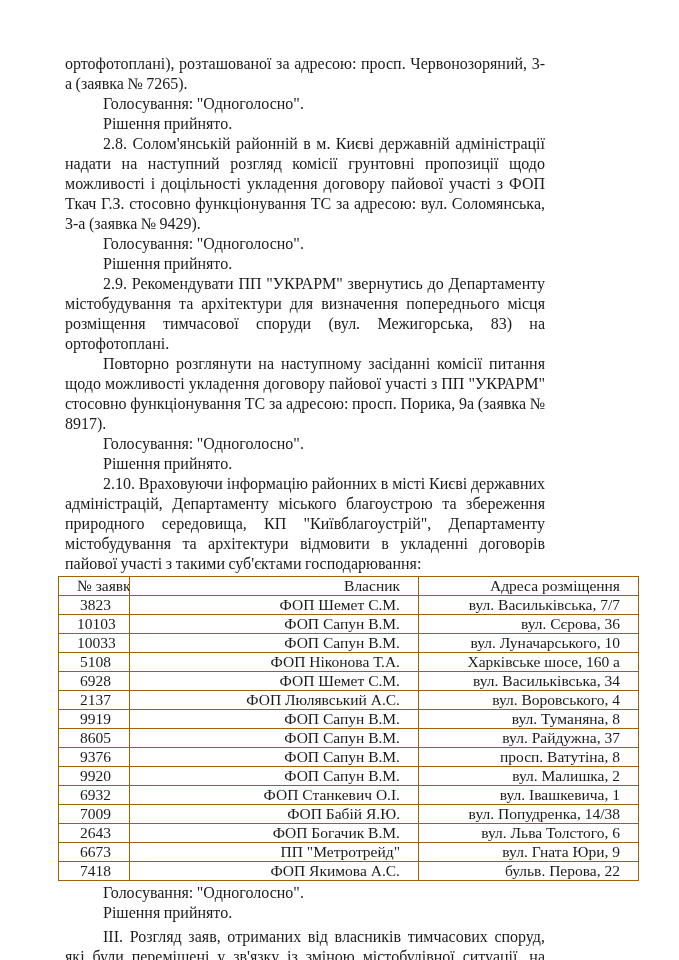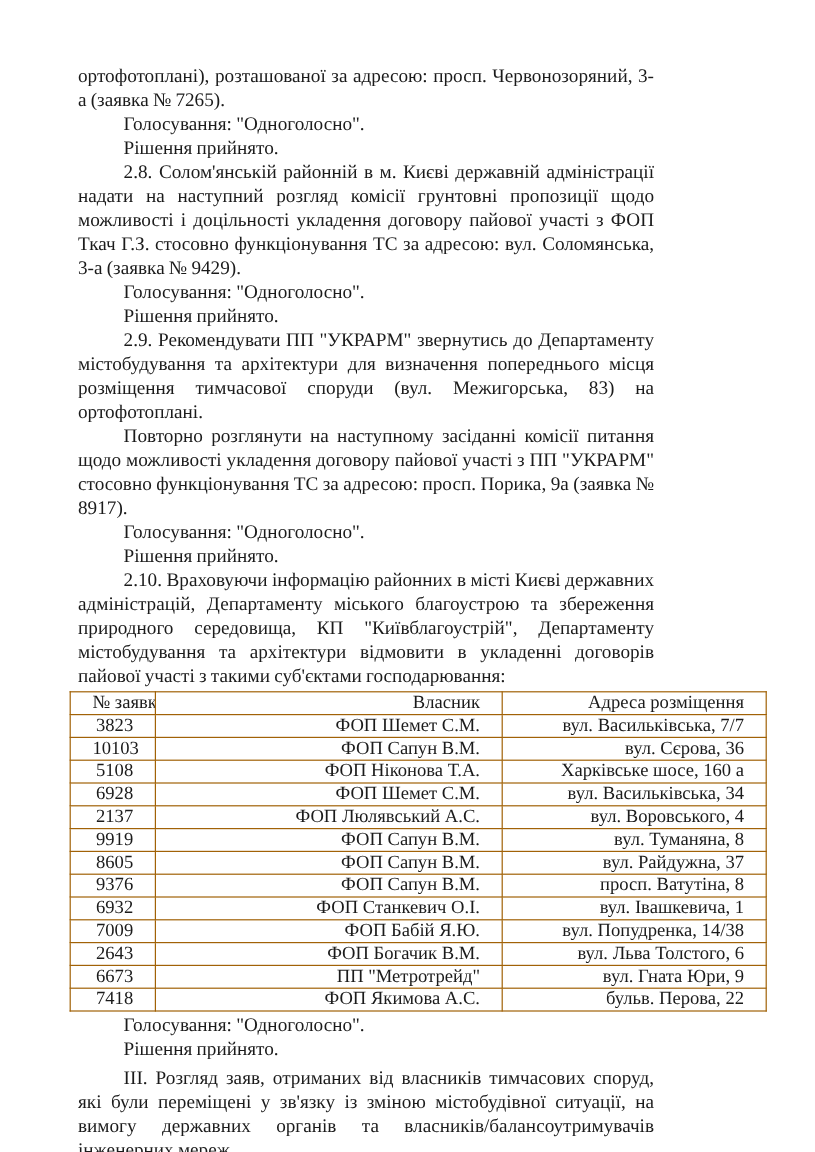--- a/index.html
+++ b/index.html
@@ -93,20 +93,25 @@
         <td>3823</td>
         <td>ФОП Шемет С.М.</td>
         <td>вул. Васильківська, 7/7</td>
       </tr>
       <tr>
         <td>10103</td>
         <td>ФОП Сапун В.М.</td>
         <td>вул. Сєрова, 36</td>
       </tr>
       <tr>
+        <td>10033</td>
+        <td>ФОП Сапун В.М.</td>
+        <td>вул. Луначарського, 10</td>
+      </tr>
+      <tr>
         <td>5108</td>
         <td>ФОП Ніконова Т.А.</td>
         <td>Харківське шосе, 160 а</td>
       </tr>
       <tr>
         <td>6928</td>
         <td>ФОП Шемет С.М.</td>
         <td>вул. Васильківська, 34</td>
       </tr>
       <tr>
@@ -121,20 +126,25 @@
       </tr>
       <tr>
         <td>8605</td>
         <td>ФОП Сапун В.М.</td>
         <td>вул. Райдужна, 37</td>
       </tr>
       <tr>
         <td>9376</td>
         <td>ФОП Сапун В.М.</td>
         <td>просп. Ватутіна, 8</td>
+      </tr>
+      <tr>
+        <td>9920</td>
+        <td>ФОП Сапун В.М.</td>
+        <td>вул. Малишка, 2</td>
       </tr>
       <tr>
         <td>6932</td>
         <td>ФОП Станкевич О.І.</td>
         <td>вул. Івашкевича, 1</td>
       </tr>
       <tr>
         <td>7009</td>
         <td>ФОП Бабій Я.Ю.</td>
         <td>вул. Попудренка, 14/38</td>

